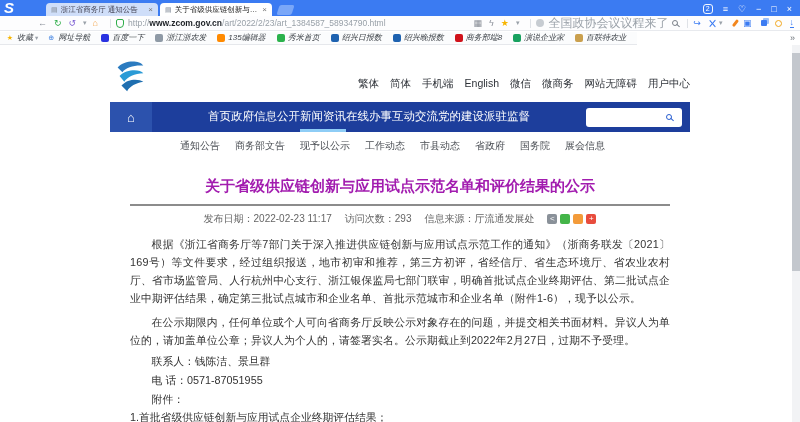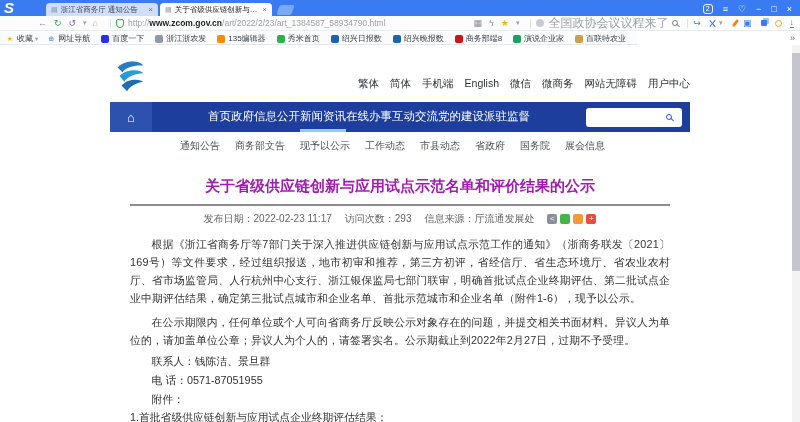--- a/index.html
+++ b/index.html
@@ -38,21 +38,21 @@
   .xcut { position:relative; width:9px; height:9px; margin-right:2px; }
   .xcut::before,.xcut::after { content:""; position:absolute; left:4px; top:0; width:1.4px; height:9px; background:#3b7bf2; border-radius:1px; }
   .xcut::before { transform:rotate(40deg);} .xcut::after { transform:rotate(-40deg);}
   .brush { width:2.5px; height:8px; background:#f2861d; border-radius:2px; transform:rotate(38deg); margin:0 6px; }
   .stack { width:6px; height:6px; background:#3b7bf2; border-radius:1px; box-shadow:2px -2px 0 0 #9cc0fb; margin:0 6px 0 2px; }
   .ring { width:7px; height:7px; border:1.8px solid #f2a71d; border-radius:50%; margin:0 6px 0 2px; }
   .dl { color:#3b7bf2; border-bottom:1.4px solid #3b7bf2; line-height:9px; font-size:9px; margin-left:2px; }
   .caret { color:#9aa1a9; font-size:7px; margin-right:6px; }
 
   
-  .bookmarks { position:absolute; top:32px; left:0; width:637px; height:13px; background:#fbfcfd; border-bottom:1px solid #e6e8ec; display:flex; align-items:flex-end; padding:0 6px; font-size:8px; color:#3a3f45; overflow:hidden; }
+  .bookmarks { position:absolute; top:32px; left:0; width:637px; height:13px; background:#fbfcfd; border-bottom:1px solid #e6e8ec; display:flex; align-items:flex-start; padding:0 6px; font-size:8px; color:#3a3f45; overflow:hidden;font-style:italic; }
   .bm { display:flex; align-items:center; margin-right:9px; white-space:nowrap; flex:0 0 auto; }
   .bm .bico { width:8px; height:8px; border-radius:2px; margin-right:3px; font-size:7px; line-height:8px; text-align:center; }
   .bm .bcaret { font-size:6.5px; color:#9aa1a9; margin-left:2px; }
   .bm-more { margin-left:auto; color:#6a7077; font-size:9px; flex:0 0 auto; }
 
   
   .content { position:absolute; top:45px; left:0; width:800px; height:377px; background:#fff; overflow:hidden; }
   .vscroll { position:absolute; right:0; top:0; width:8px; height:377px; background:#f2f3f5; }
   .vscroll .thumb { position:absolute; left:0; top:8px; width:8px; height:218px; background:#c3c7cd; }
   .site { width:580px; margin:0 auto; }

